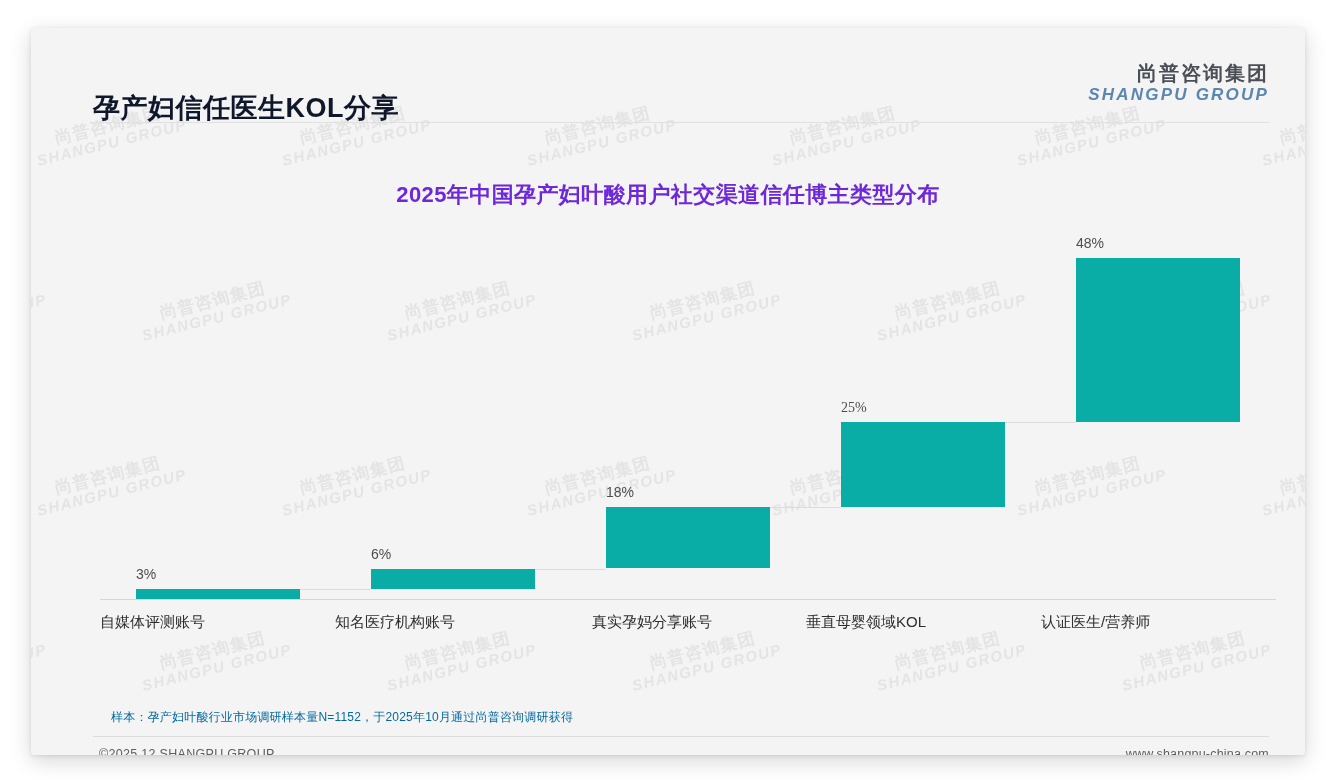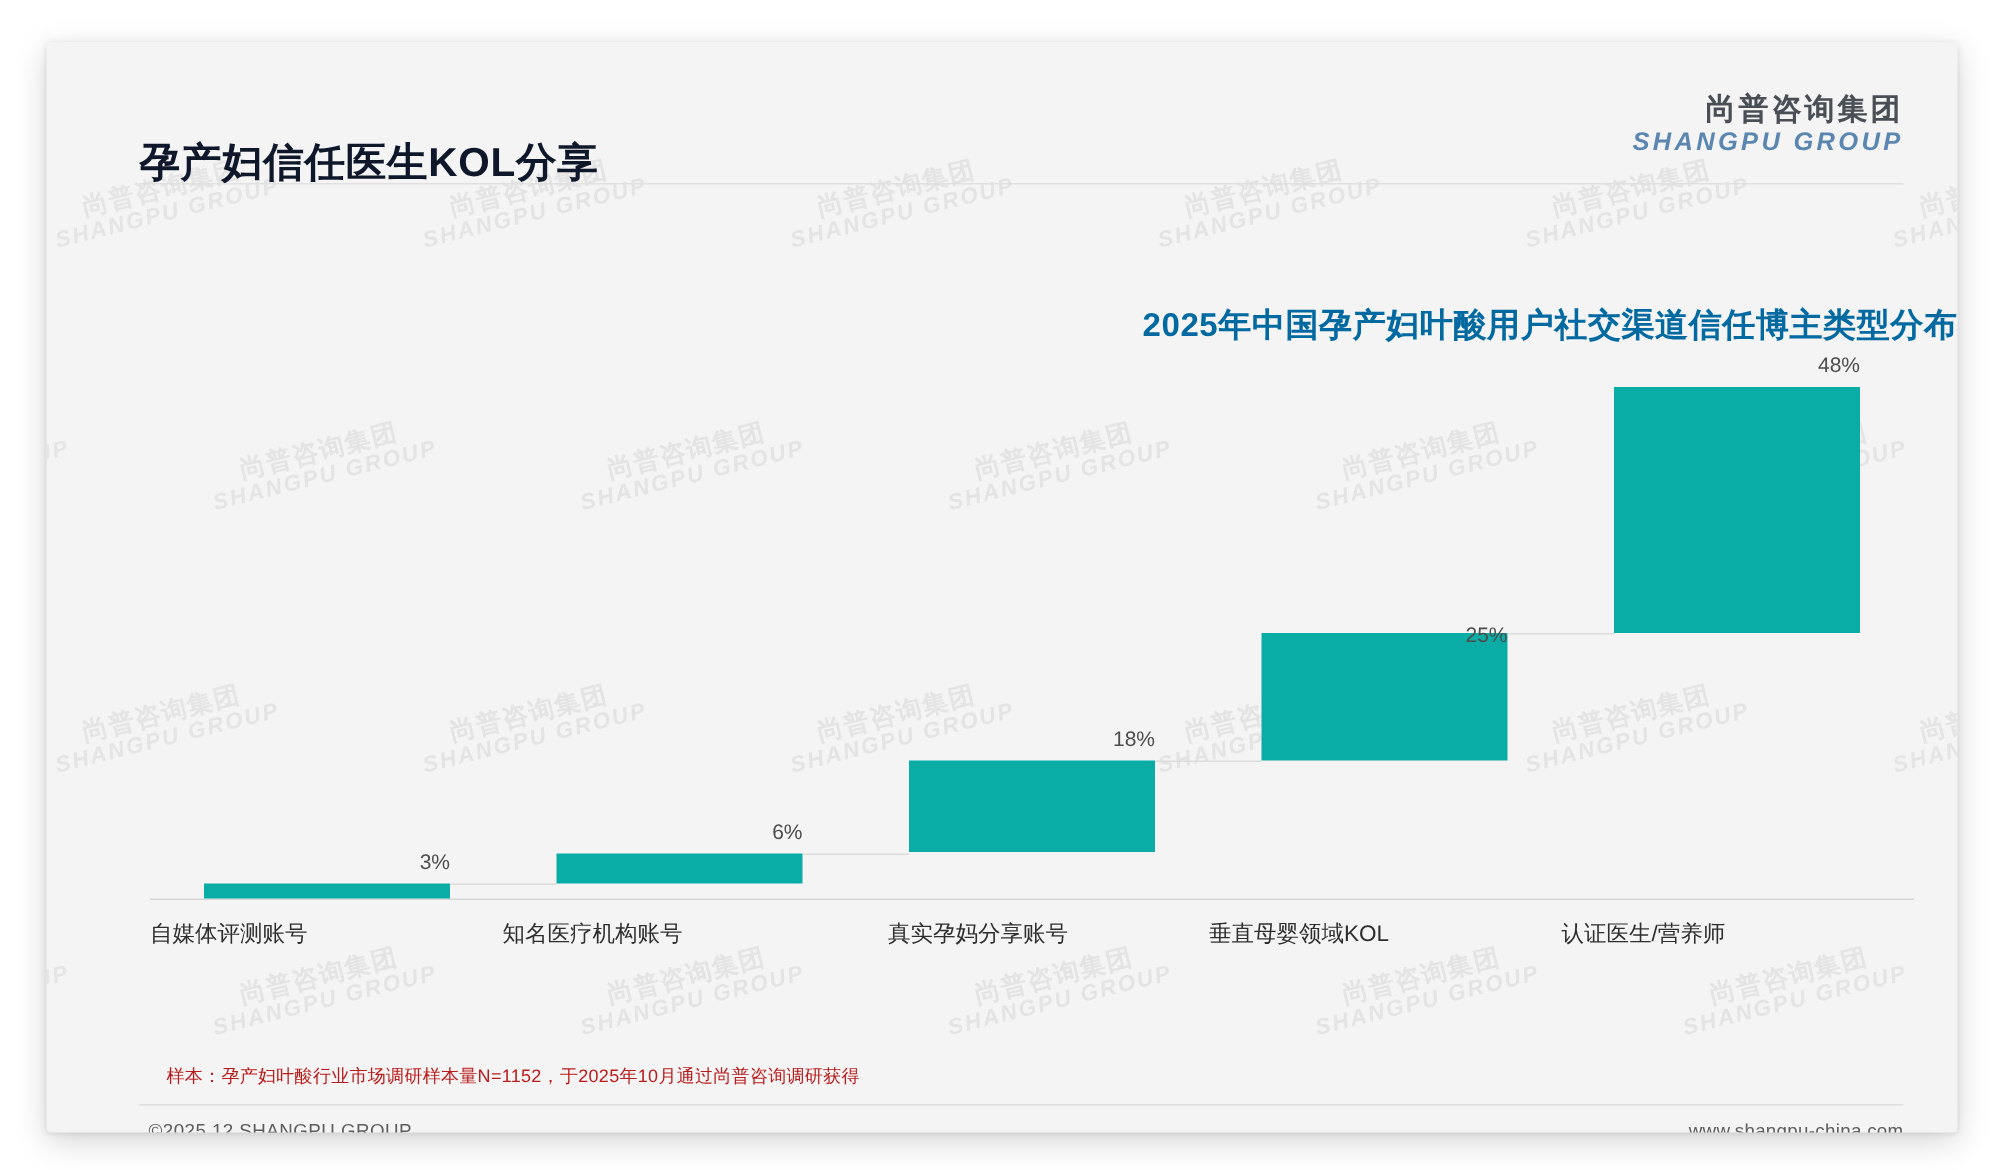--- a/index.html
+++ b/index.html
@@ -106,25 +106,25 @@
     height: 1px;
     background: #e0e0e0;
     z-index: 3;
   }
 
   
   .chart-title {
     position: absolute;
     left: 0;
     right: 0;
-    top: 174px;
-    text-align: right;
+    top: 152px;
+    text-align: center;
     font-size: 22px;
     font-weight: 700;
-    color: #0369a1;
+    color: #6d28d9;
     letter-spacing: 0.4px;
     z-index: 3;
   }
 
   
   .chart {
     position: absolute;
     left: 69px;
     top: 222px;
     width: 1176px;
@@ -147,21 +147,21 @@
     background: #d6d6d6;
   }
   .bar {
     position: absolute;
     background: #0aada5;
   }
   .bar-value {
     position: absolute;
     font-size: 14px;
     color: #4d4d4d;
-    text-align: right;
+    text-align: left;
     white-space: nowrap;
   }
   .connector {
     position: absolute;
     height: 1px;
     background: #dcdcdc;
   }
   .cat-labels {
     position: absolute;
     left: 0;
@@ -177,21 +177,21 @@
     text-align: left;
     white-space: nowrap;
   }
 
   
   .footnote {
     position: absolute;
     left: 80px;
     top: 681px;
     font-size: 12px;
-    color: #b91c1c;
+    color: #0369a1;
     letter-spacing: 0.2px;
     white-space: nowrap;
     z-index: 3;
   }
 
   
   .footer-rule {
     position: absolute;
     left: 62px;
     right: 36px;
@@ -339,21 +339,21 @@
   <div class="chart">
     <div class="plot">
       <div class="axis-line"></div>
     <div class="bar" style="left: 36px; top: 339px; width: 164px; height: 10px; background: rgb(10, 173, 165);"></div>
         <div class="bar-value" style="left: 36px; width: 164px; top: 316px;">3%</div>
         <div class="bar" style="left: 271px; top: 319px; width: 164px; height: 20px; background: rgb(10, 173, 165);"></div>
         <div class="bar-value" style="left: 271px; width: 164px; top: 296px;">6%</div>
         <div class="bar" style="left: 506px; top: 257px; width: 164px; height: 61px; background: rgb(10, 173, 165);"></div>
         <div class="bar-value" style="left: 506px; width: 164px; top: 234px;">18%</div>
         <div class="bar" style="left: 741px; top: 172px; width: 164px; height: 85px; background: rgb(10, 173, 165);"></div>
-        <div class="bar-value" style="left: 741px; width: 164px; top: 165px;">25%</div>
+        <div class="bar-value" style="left: 741px; width: 164px; top: 150px; font-family: Liberation Serif, serif;">25%</div>
         <div class="bar" style="left: 976px; top: 8px; width: 164px; height: 164px; background: rgb(10, 173, 165);"></div>
         <div class="bar-value" style="left: 976px; width: 164px; top: -15px;">48%</div>
         <div class="connector" style="left: 200px; width: 71px; top: 339px; background: rgb(220, 220, 220);"></div>
         <div class="connector" style="left: 435px; width: 71px; top: 319px; background: rgb(220, 220, 220);"></div>
         <div class="connector" style="left: 670px; width: 71px; top: 257px; background: rgb(220, 220, 220);"></div>
         <div class="connector" style="left: 905px; width: 71px; top: 172px; background: rgb(220, 220, 220);"></div>
       </div>
     <div class="cat-labels">
         <div class="cat-label" style="left: 0px; width: 235px;">自媒体评测账号</div>
         <div class="cat-label" style="left: 235px; width: 235px;">知名医疗机构账号</div>

